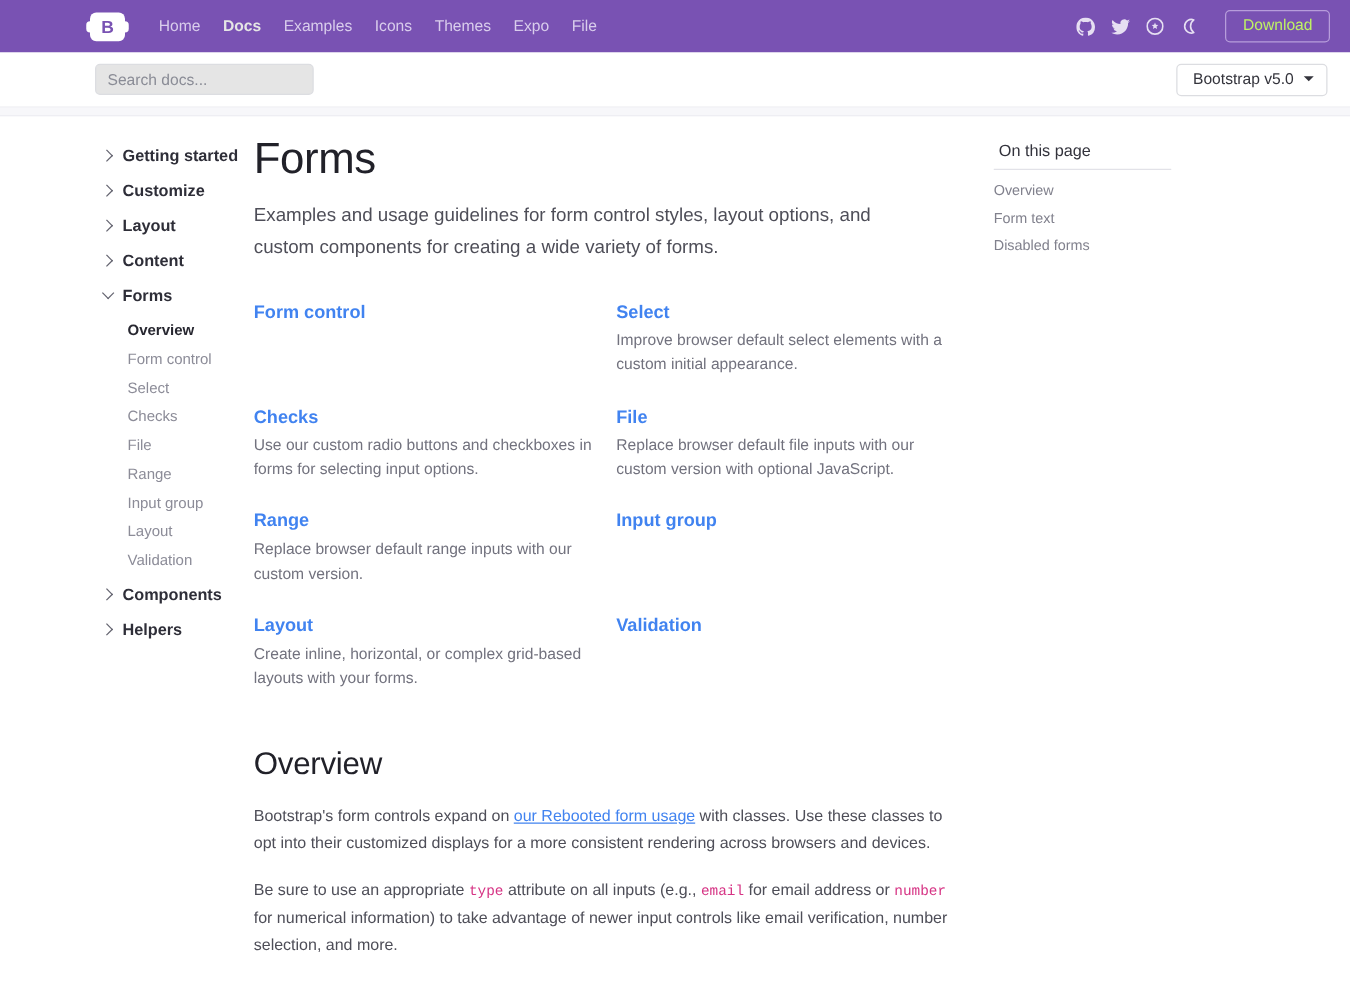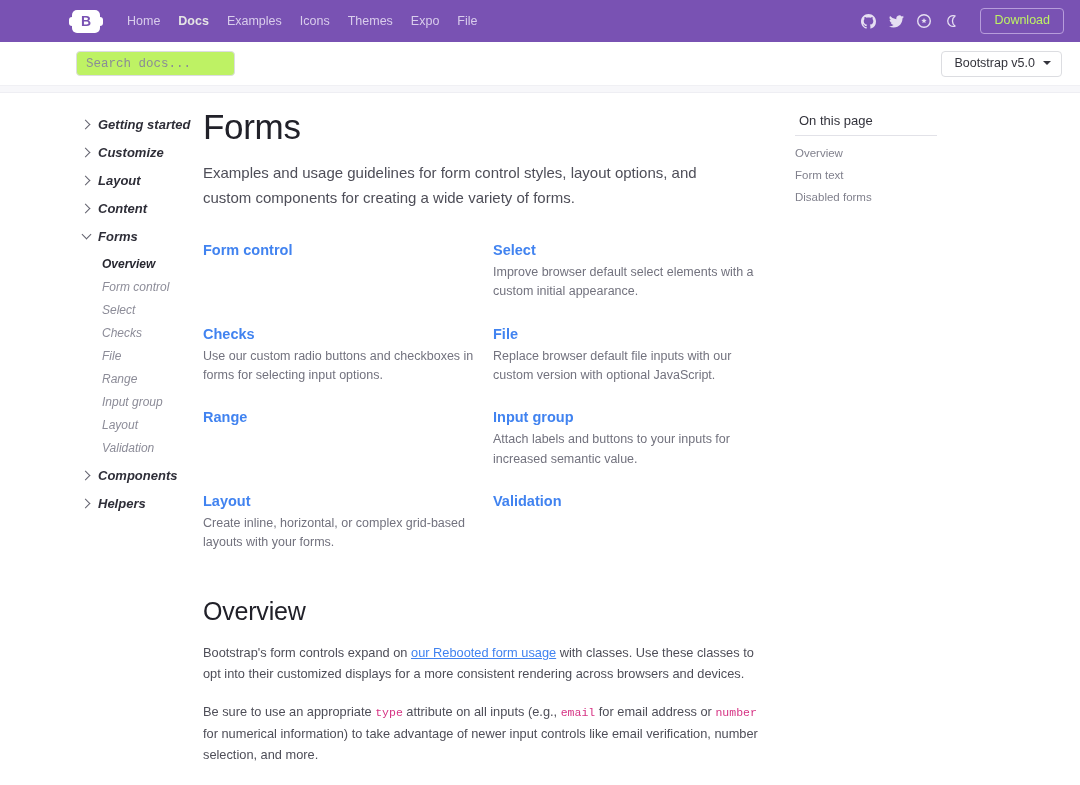--- a/index.html
+++ b/index.html
@@ -80,30 +80,30 @@
   
   .subheader {
     height: 43px;
     background: #fff;
     display: flex;
     align-items: center;
     padding: 0 18px 0 76px;
     position: relative;
   }
   .search-input {
-    width: 159px;
+    width: 175px;
     height: 25px;
     border: 1px solid #dcdde1;
     border-radius: 4px;
     font-size: 12.5px;
     padding: 0 9px;
     color: #4a4a55;
-    font-family: Liberation Mono, monospace;
+    font-family: Liberation Sans, sans-serif;
     outline: none;
-    background: #bef264;
+    background: #e5e5e5;
   }
   .search-input::placeholder { color: #8a8c96; }
   .version-select {
     margin-left: auto;
     border: 1px solid #dcdde1;
     border-radius: 4px;
     background: #fff;
     font-size: 12.5px;
     color: #34343c;
     padding: 4px 10px 5px 12px;
@@ -130,21 +130,20 @@
     padding-top: 14px;
     height: calc(785px - 42px - 43px - 10px);
   }
 
   
   .sidebar {
     width: 185px;
     flex: 0 0 185px;
     padding-left: 82px;
     padding-top: 10px;
-    font-style: italic;
   }
   .side-group {
     display: flex; align-items: center;
     gap: 7px;
     margin-bottom: 13px;
     cursor: pointer;
   }
   .side-group-label {
     font-size: 13px;
     font-weight: bold;
@@ -384,24 +383,24 @@
       <div>
         <a class="card-title">Checks</a>
         <p class="card-desc">Use our custom radio buttons and checkboxes in forms for selecting input options.</p>
       </div>
       <div>
         <a class="card-title">File</a>
         <p class="card-desc">Replace browser default file inputs with our custom version with optional JavaScript.</p>
       </div>
       <div>
         <a class="card-title">Range</a>
+        <p class="card-desc">Replace browser default range inputs with our custom version.</p>
       </div>
       <div>
         <a class="card-title">Input group</a>
-        <p class="card-desc">Attach labels and buttons to your inputs for increased semantic value.</p>
       </div>
       <div>
         <a class="card-title">Layout</a>
         <p class="card-desc">Create inline, horizontal, or complex grid-based layouts with your forms.</p>
       </div>
       <div>
         <a class="card-title">Validation</a>
       </div>
     </div>
 

